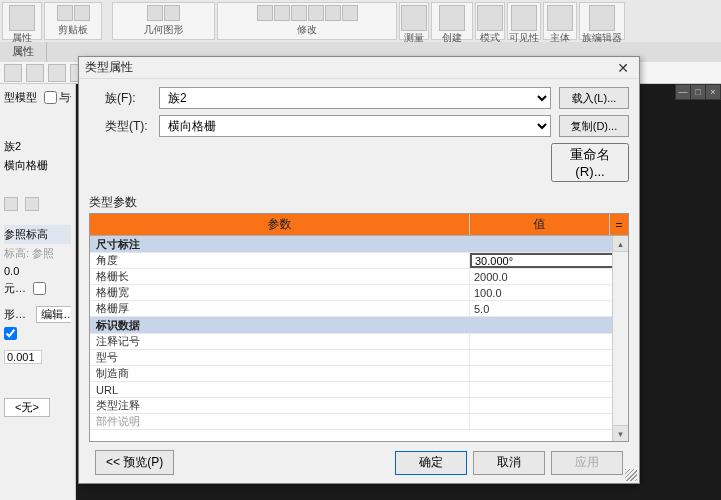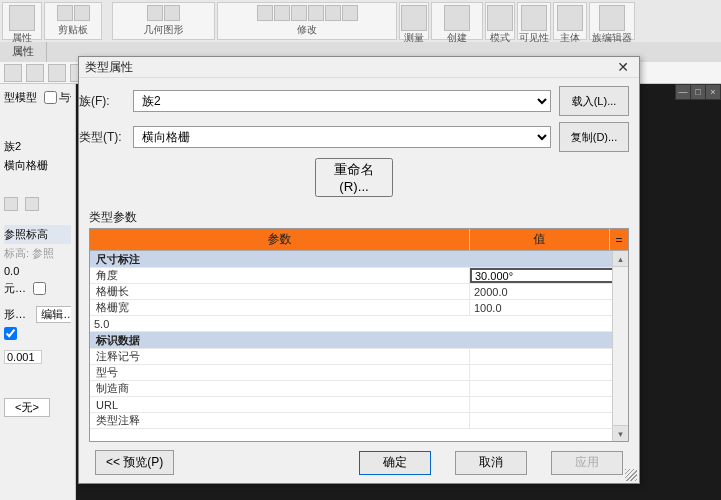--- a/index.html
+++ b/index.html
@@ -18,26 +18,26 @@
 .bg-left .row{display:flex;align-items:center;padding:2px 0;gap:2px;white-space:nowrap;overflow:hidden}
 .bg-left input[type=checkbox]{margin:0}
 .bg-left input[type=text]{width:38px;font-size:11px;padding:0 2px;border:1px solid #ccc}
 .bg-dark{position:absolute;top:84px;left:76px;right:0;bottom:0;background:#1a1a1a}
 .dark-tools{position:absolute;top:0;right:0;background:#333;display:flex;gap:1px;padding:1px}
 .dark-tools span{width:14px;height:14px;background:#555;color:#ccc;font-size:9px;display:flex;align-items:center;justify-content:center}
 .dialog{position:absolute;left:78px;top:56px;width:562px;height:428px;background:#f0f0f0;border:1px solid #888;box-shadow:2px 2px 6px rgba(0,0,0,.3);display:flex;flex-direction:column}
 .titlebar{height:26px;display:flex;align-items:center;justify-content:space-between;padding:0 6px;border-bottom:1px solid #ddd}
 .titlebar .title{font-size:12px;color:#222}
 .titlebar .close{width:20px;height:20px;display:flex;align-items:center;justify-content:center;font-size:14px;color:#333;cursor:pointer}
-.form-area{padding:8px 10px 2px 0}
+.form-area{padding:8px 10px 2px 26px}
 .form-row{display:flex;align-items:center;margin-bottom:6px}
 .form-row label{width:54px;font-size:12px;color:#222}
 .form-row select{flex:1;height:22px;font-size:12px;border:1px solid #999;background:#fff;padding:0 4px}
-.form-row .side-btn{width:70px;height:30px;margin-left:8px;font-size:11px;background:#e8e8e8;border:1px solid #999;cursor:pointer}
-.spacer-row{display:flex;justify-content:center;margin-bottom:6px}
+.form-row .side-btn{width:70px;height:22px;margin-left:8px;font-size:11px;background:#e8e8e8;border:1px solid #999;cursor:pointer}
+.spacer-row{display:flex;justify-content:flex-end;margin-bottom:6px}
 .section-lbl{font-size:12px;color:#222;margin:4px 0 2px 0;padding-left:10px}
 .grid-wrap{margin:0 10px;border:1px solid #999;height:268px;position:relative;background:#fff;overflow:hidden}
 .grid-head{display:flex;background:#f97316;border-bottom:1px solid #aaa;height:22px}
 .grid-head .hc{display:flex;align-items:center;justify-content:center;font-size:12px;border-right:1px solid #ccc;color:#222}
 .hc.param{flex:0 0 380px}
 .hc.val{flex:1}
 .hc.eq{flex:0 0 18px;border-right:none}
 .grid-body{position:relative}
 .grid-scroll{position:absolute;right:0;top:22px;bottom:0;width:16px;background:#f0f0f0;border-left:1px solid #ccc}
 .grid-scroll .up,.grid-scroll .down{height:16px;display:flex;align-items:center;justify-content:center;font-size:9px;color:#666;background:#e4e4e4;border-bottom:1px solid #ccc}
@@ -45,21 +45,21 @@
 .cat-row{background:#c8d4e8;height:17px;display:flex;align-items:center;padding:0 6px;font-size:11px;font-weight:bold;color:#222;position:relative;border-bottom:1px solid #e8e8e8}
 .cat-row .toggle{position:absolute;right:4px;font-size:10px;color:#333}
 .data-row{display:flex;height:16px;border-bottom:1px solid #e8e8e8;font-size:11px;color:#333}
 .data-row .pc{flex:0 0 380px;padding:0 6px;display:flex;align-items:center;border-right:1px solid #e8e8e8}
 .data-row .vc{flex:1;padding:0 4px;display:flex;align-items:center}
 .data-row.grey .pc{color:#999}
 .data-row.editing .vc{padding:0}
 .data-row.editing .vc input{width:100%;height:100%;border:2px solid #555;font-size:11px;padding:0 3px;outline:none}
 .button-bar{display:flex;align-items:center;justify-content:space-between;padding:8px 16px;margin-top:auto}
 .button-bar .left button{font-size:12px;padding:3px 10px;background:#e8e8e8;border:1px solid #999;cursor:pointer}
-.button-bar .right{display:flex;gap:24px}
+.button-bar .right{display:flex;gap:6px}
 .button-bar .right button{width:72px;height:24px;font-size:12px;background:#e8e8e8;border:1px solid #999;cursor:pointer}
 .button-bar .right button.primary{border:1px solid #0066cc}
 .button-bar .right button:disabled{color:#aaa}
 .resize-grip{position:absolute;right:2px;bottom:2px;width:12px;height:12px;background:repeating-linear-gradient(135deg,#999 0 1px,transparent 1px 3px)}
 </style>
 </head>
 <body>
 
 <div class="bg-ribbon" id="ribbon">
     <div class="ribbon-group" style="width: 40px;">
@@ -92,21 +92,21 @@
         <span class="rb-icon"></span>
       </div>
       <div class="rb-lbl">修改</div>
     </div>
     <div class="ribbon-group" style="width: 30px;">
       <div class="icons">
         <span class="rb-icon big"></span>
       </div>
       <div class="rb-lbl">测量</div>
     </div>
-    <div class="ribbon-group" style="width: 52px;">
+    <div class="ribbon-group" style="width: 42px;">
       <div class="icons">
         <span class="rb-icon big"></span>
       </div>
       <div class="rb-lbl">创建</div>
     </div>
     <div class="ribbon-group" style="width: 30px;">
       <div class="icons">
         <span class="rb-icon big"></span>
       </div>
       <div class="rb-lbl">模式</div>
@@ -221,20 +221,21 @@
         </div>
         <div class="data-row">
           <div class="pc">格栅长</div>
           <div class="vc">2000.0</div>
         </div>
         <div class="data-row">
           <div class="pc">格栅宽</div>
           <div class="vc">100.0</div>
         </div>
         <div class="data-row">
+          <div class="pc">格栅厚</div>
           <div class="vc">5.0</div>
         </div>
         <div class="cat-row">标识数据<span class="toggle">⌃</span></div>
         <div class="data-row">
           <div class="pc">注释记号</div>
           <div class="vc"></div>
         </div>
         <div class="data-row">
           <div class="pc">型号</div>
           <div class="vc"></div>
@@ -245,20 +246,21 @@
         </div>
         <div class="data-row">
           <div class="pc">URL</div>
           <div class="vc"></div>
         </div>
         <div class="data-row">
           <div class="pc">类型注释</div>
           <div class="vc"></div>
         </div>
         <div class="data-row grey">
+          <div class="pc">部件说明</div>
           <div class="vc"></div>
         </div>
       </div>
     <div class="grid-scroll">
       <div class="up">▴</div>
       <div class="down">▾</div>
     </div>
   </div>
 
   <div class="button-bar">

